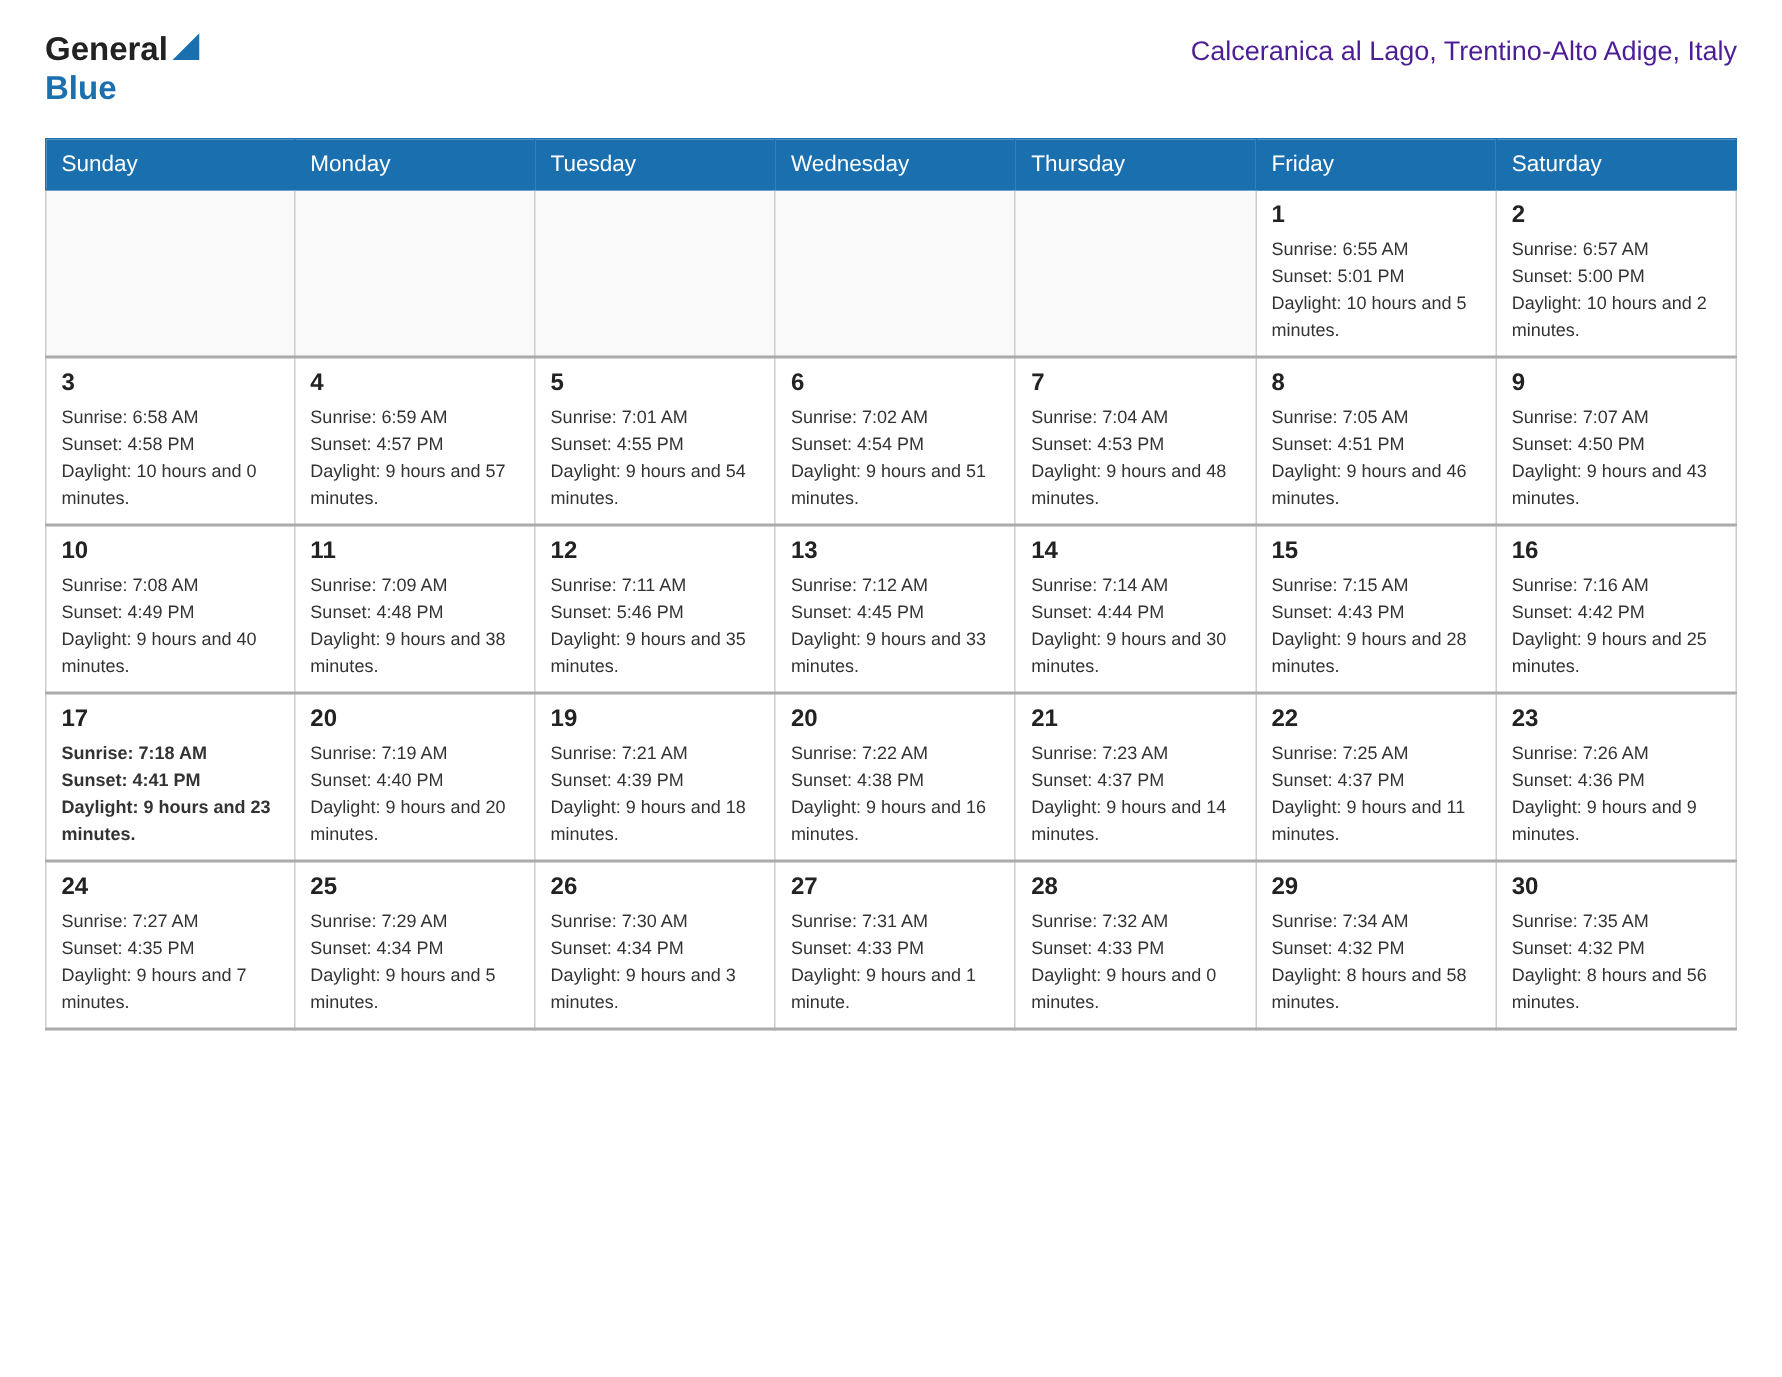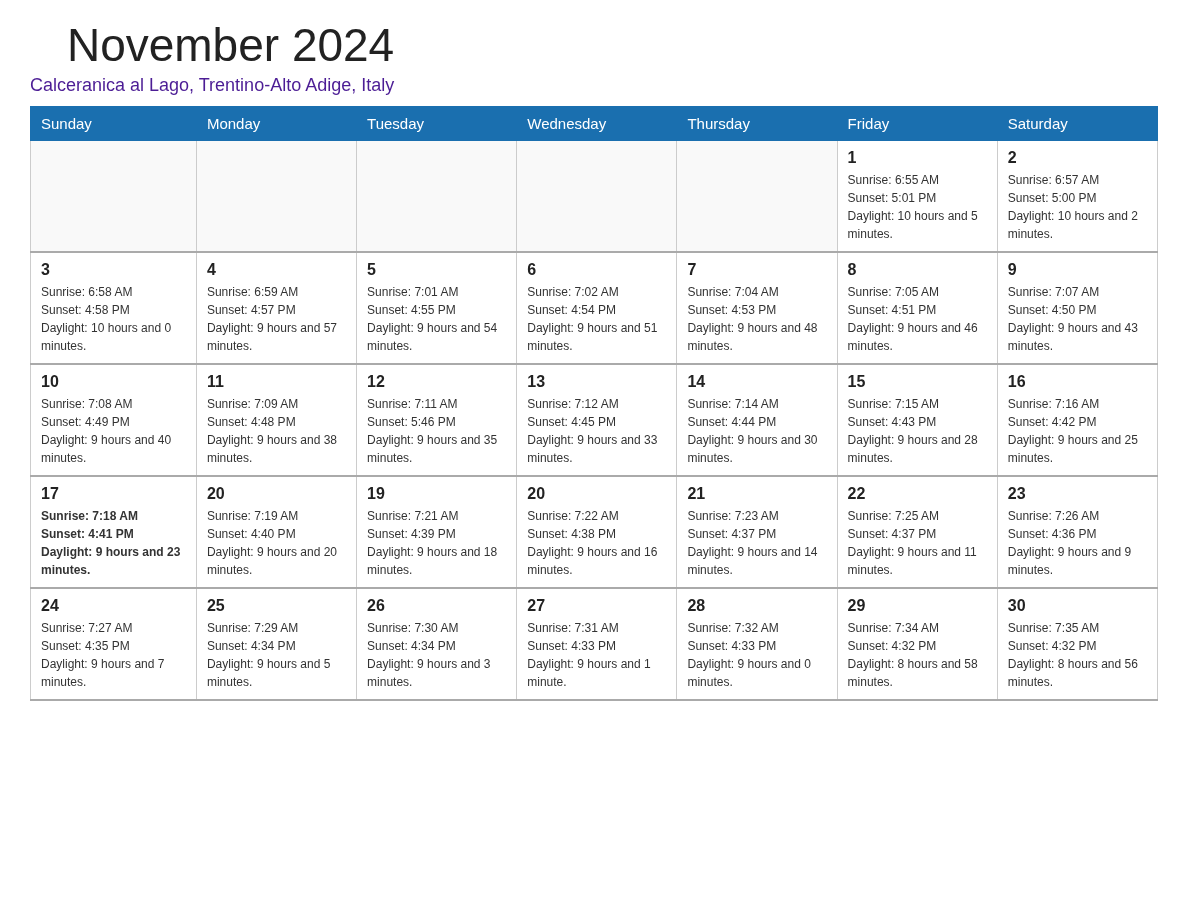--- a/index.html
+++ b/index.html
@@ -41,21 +41,21 @@
       line-height: 1.1;
     }
     .location {
       font-size: 18px;
       color: #4c1d95;
       margin-top: 4px;
     }
     .calendar {
       width: 100%;
       border-collapse: collapse;
-      margin-top: 10px;
+      margin-top: 20px;
     }
     .calendar th {
       background: #1a6faf;
       color: #fff;
       padding: 8px 10px;
       font-size: 15px;
       font-weight: normal;
       text-align: left;
       border: 1px solid #1a6faf;
     }
@@ -79,22 +79,34 @@
       border-bottom: 2px solid #aaa;
     }
     .empty-cell {
       background: #f9f9f9;
     }
   </style>
 </head>
 <body>
 
 <div class="header">
+  <div class="logo">
+    <div style="display:flex;align-items:center;">
+      <span class="logo-text-general">General</span>
+      <span style="display:inline-block;margin-left:3px;vertical-align:middle;">
+        <svg width="18" height="18" viewBox="0 0 18 18">
+          <polygon points="0,18 18,18 18,0" fill="#1a6faf"></polygon>
+        </svg>
+      </span>
+    </div>
+    <div>
+      <span class="logo-text-blue">Blue</span>
+    </div>
+  </div>
   <div class="title-section">
-    <div class="month-title">November 2024</div>
     <div class="location">Calceranica al Lago, Trentino-Alto Adige, Italy</div>
   </div>
 </div>
 
 <table class="calendar">
   <thead>
     <tr id="header-row">
         <th>Sunday</th>
         <th>Monday</th>
         <th>Tuesday</th>

